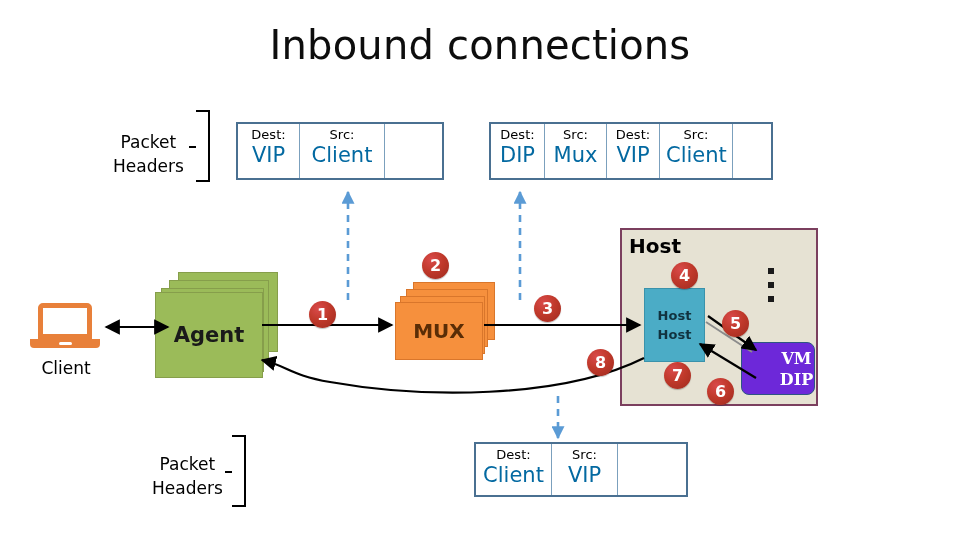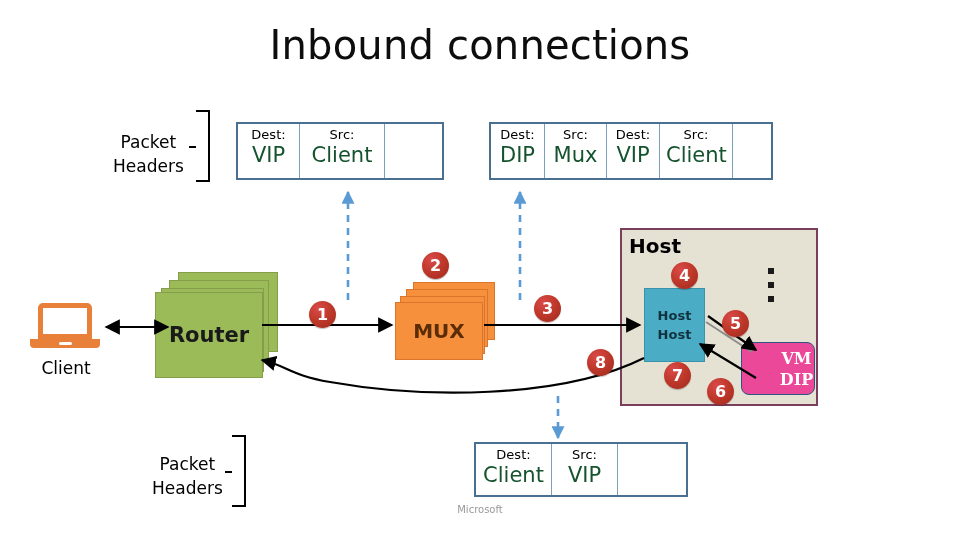--- a/index.html
+++ b/index.html
@@ -46,21 +46,21 @@
   .pkt-cell:last-child { border-right: none; }
   .pkt-key {
     font-size: 13px;
     line-height: 15px;
     color: #000;
     font-family: "DejaVu Sans", sans-serif;
   }
   .pkt-val {
     font-size: 21px;
     line-height: 24px;
-    color: #14532d;
+    color: #0369a1;
     font-family: "DejaVu Sans", sans-serif;
     margin-top: 1px;
   }
 
   #pkt-top-left  { left: 236px; top: 122px; height: 58px; }
   #pkt-top-left  .pkt-cell:nth-child(1){ width: 62px; }
   #pkt-top-left  .pkt-cell:nth-child(2){ width: 85px; }
   #pkt-top-left  .pkt-cell:nth-child(3){ width: 57px; }
 
   #pkt-top-right { left: 489px; top: 122px; height: 58px; }
@@ -188,21 +188,21 @@
     background: #4BACC6; border: 1px solid #3A92AB;
     box-sizing: border-box;
     display: flex; flex-direction: column;
     align-items: center; justify-content: center;
     font-size: 13px; font-weight: bold; color: #11333f;
     font-family: "DejaVu Sans", sans-serif;
     line-height: 19px;
   }
   #vm-dip {
     left: 741px; top: 342px; width: 74px; height: 53px;
-    background: #ec4899; border: 1px solid #2E5583;
+    background: #6d28d9; border: 1px solid #2E5583;
     border-radius: 8px;
     box-sizing: border-box;
     display: flex; flex-direction: column;
     align-items: center; justify-content: center;
     font-size: 16px; font-weight: bold; color: #ffffff;
     font-family: "DejaVu Serif", serif;
     line-height: 21px;
     padding-left: 37px;
   }
   #host-ellipsis {
@@ -327,21 +327,21 @@
     <div class="laptop-base"></div>
     <div class="laptop-notch"></div>
   </div>
   <div class="abs" id="client-label">Client</div>
 
   <div class="abs stack" id="router">
     <div class="sheet s1"></div>
     <div class="sheet s2"></div>
     <div class="sheet s3"></div>
     <div class="sheet s4"></div>
-    <div class="sheet-label">Router</div>
+    <div class="sheet-label">Agent</div>
   </div>
 
   <div class="abs stack" id="mux">
     <div class="sheet s1"></div>
     <div class="sheet s2"></div>
     <div class="sheet s3"></div>
     <div class="sheet s4"></div>
     <div class="sheet-label">MUX</div>
   </div>
 
@@ -399,15 +399,14 @@
 
   <div class="abs badge" id="badge-1">1</div>
   <div class="abs badge" id="badge-2">2</div>
   <div class="abs badge" id="badge-3">3</div>
   <div class="abs badge" id="badge-4">4</div>
   <div class="abs badge" id="badge-5">5</div>
   <div class="abs badge" id="badge-6">6</div>
   <div class="abs badge" id="badge-7">7</div>
   <div class="abs badge" id="badge-8">8</div>
 
-  <div class="abs" id="footer">Microsoft</div>
 
 </div>
 
 </body></html>

